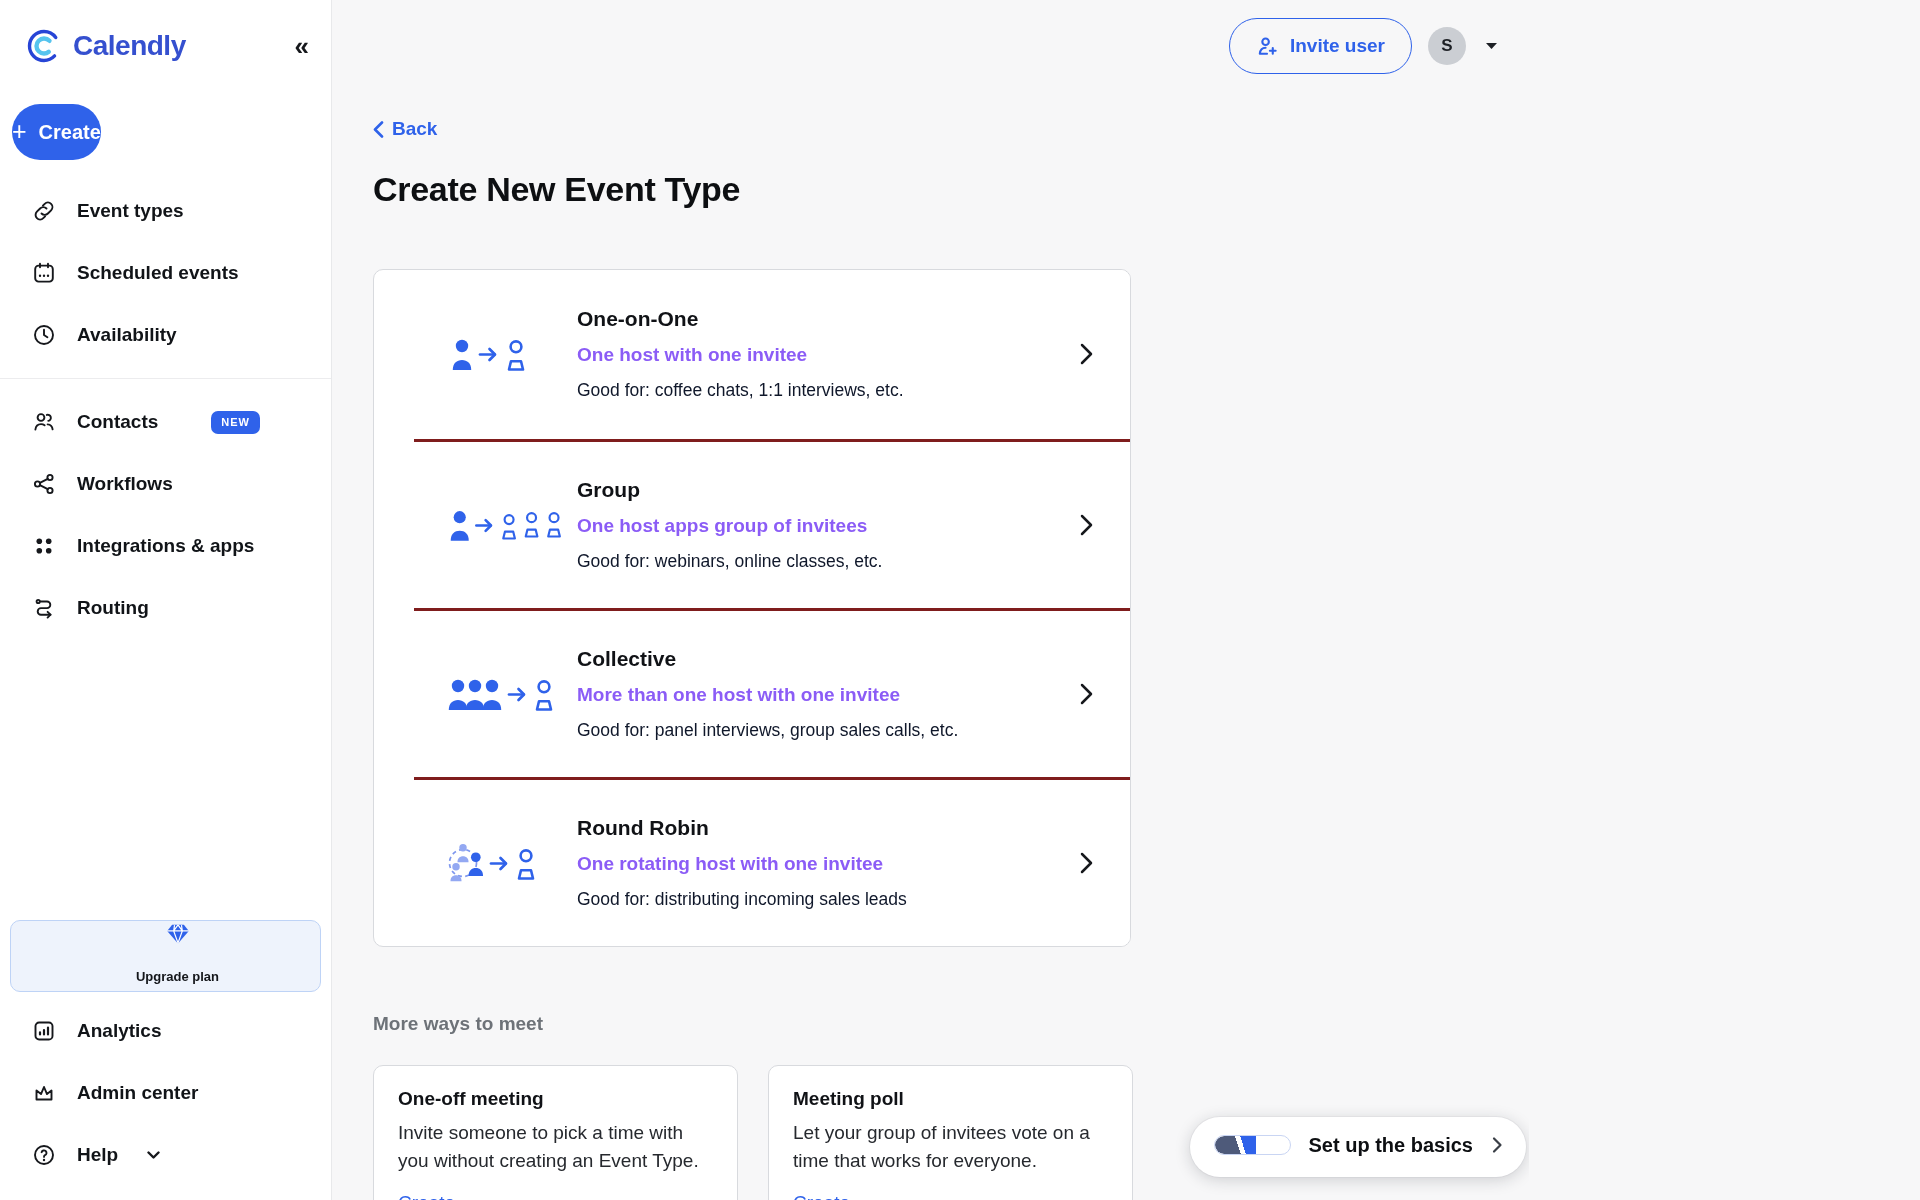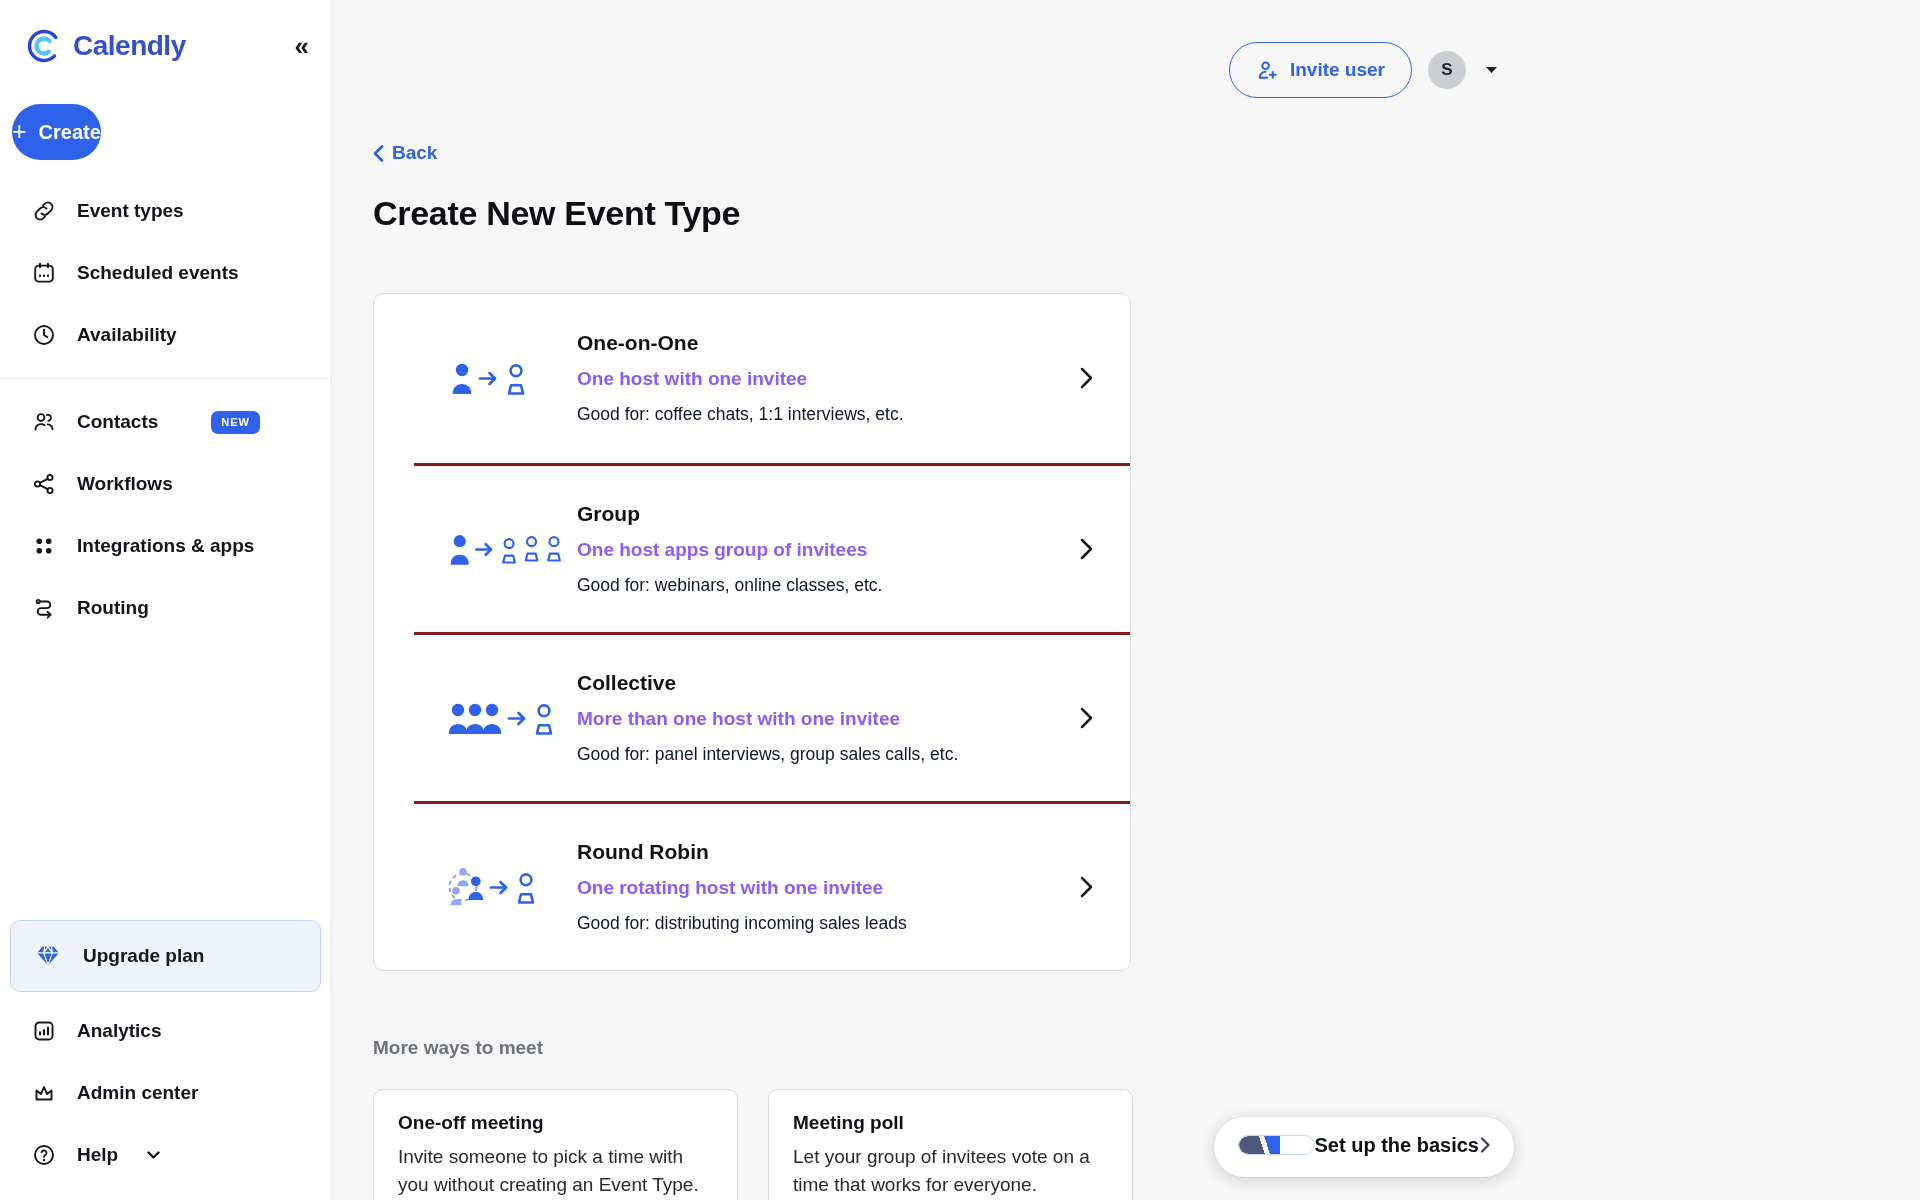--- a/index.html
+++ b/index.html
@@ -19,34 +19,34 @@
   .create-plus { font-size:25px; font-weight:400; line-height:1; margin-top:-2px; }
   .nav { display:flex; flex-direction:column; }
   .nav-primary { margin-top:20px; }
   .nav-item { height:62px; display:flex; align-items:center; gap:21px; padding-left:32px; font-size:19px; font-weight:700; color:#111418; cursor:pointer; }
   .nav-item svg { flex:none; }
   .side-divider { height:1px; background:#ececee; margin:12px 0; }
   .badge-new { margin-left:32px; background:var(--accent,#2f62ea); color:#fff; font-size:11px; font-weight:700; letter-spacing:1px;
                padding:6px 10px; border-radius:7px; line-height:1; }
   .sidebar-bottom { padding-bottom:14px; }
   .upgrade-box { margin:0 10px 8px 10px; height:72px; background:#eef3fc; border:1px solid #bed3f6; border-radius:10px;
-                 display:flex; align-items:center; gap:22px; padding-left:24px; font-size:19px; font-weight:700; cursor:pointer; }
+                 display:flex; align-items:center; gap:22px; padding-left:24px; font-size:13px; font-weight:700; cursor:pointer;flex-direction:column; }
   .help-caret { margin-left:8px; }
 
   
   .topbar { position:absolute; top:18px; right:28px; display:flex; align-items:center; gap:16px; }
   .invite-btn { height:56px; border:1px solid var(--accent,#2f62ea); border-radius:28px; background:transparent;
                 color:var(--accent,#2f62ea); font-size:19px; font-weight:700; display:flex; align-items:center; gap:11px;
                 padding:0 26px; cursor:pointer; font-family:inherit; }
   .avatar { width:38px; height:38px; border-radius:50%; background:#cbced3; color:#1d2025; font-size:17px; font-weight:600;
             display:flex; align-items:center; justify-content:center; cursor:pointer; }
   .caret-btn { background:none; border:none; cursor:pointer; padding:2px; display:flex; align-items:center; }
 
   
-  .main { flex:1; position:relative; padding:118px 0 0 41px;margin-top:24px; }
+  .main { flex:1; position:relative; padding:118px 0 0 41px; }
   .back-link { display:inline-flex; align-items:center; gap:8px; color:var(--accent,#2f62ea); font-size:19px; font-weight:700;
                text-decoration:none; cursor:pointer; }
   .page-title { margin-top:28px; font-size:34px; font-weight:700; color:#0d0f12; letter-spacing:-0.3px; }
 
   .et-card { margin-top:60px; width:758px; background:#fff; border:1px solid #d8dade; border-radius:10px; overflow:hidden;padding-left:40px; }
   .et-row { display:flex; align-items:center; height:169px; cursor:pointer; background:#fff; }
   .et-row + .et-row { border-top:3px solid #7f1d1d; }
   .et-icon { width:163px; padding-left:34px; color:var(--accent,#2f62ea); display:flex; align-items:center; }
   .et-text { flex:1; }
   .et-title { font-size:21px; font-weight:700; color:#101216; }
@@ -55,23 +55,23 @@
   .et-chevron { margin-right:34px; display:flex; align-items:center; }
 
   .more-heading { margin-top:66px; font-size:19px; font-weight:600; color:#6d7278; }
   .mini-cards { margin-top:30px; display:flex; gap:30px; }
   .mini-card { width:365px; height:210px; background:#fff; border:1px solid #d8dade; border-radius:10px; padding:22px 24px; }
   .mini-title { font-size:19px; font-weight:700; color:#101216; }
   .mini-body { font-size:19px; color:#26292e; line-height:28px; margin-top:9px; }
   .mini-link { display:inline-block; margin-top:17px; color:var(--accent,#2f62ea); font-size:19px; font-weight:500; text-decoration:none; cursor:pointer; }
 
   
-  .setup-pill { position:absolute; right:15px; top:1117px; height:60px; background:#fff; border-radius:30px;
+  .setup-pill { position:absolute; right:3px; top:1117px; height:60px; background:#fff; border-radius:30px;
                 box-shadow:0 3px 16px rgba(20,25,40,0.18), 0 0 0 1px rgba(20,25,40,0.04); display:flex; align-items:center;
-                padding:0 22px 4px 24px; cursor:pointer; }
+                gap:18px; padding:0 22px 4px 24px; cursor:pointer; }
   .setup-progress { width:77px; height:20px; border:1.5px solid #c9d5f3; border-radius:11px; background:#fff; overflow:hidden; }
   .setup-progress-fill { height:100%; border-radius:10px 0 0 10px;
         background:linear-gradient(72deg, var(--seg1,#4e5a7a) 0 55%, #ffffff 55% 66%, var(--seg2,#2f62ea) 66% 100%); }
   .setup-label { font-size:20px; font-weight:700; color:#0d0f12; }
 
   .icon-stroke { stroke:#16181c; stroke-width:1.9; fill:none; stroke-linecap:round; stroke-linejoin:round; }
 </style>
 </head>
 <body>
 

